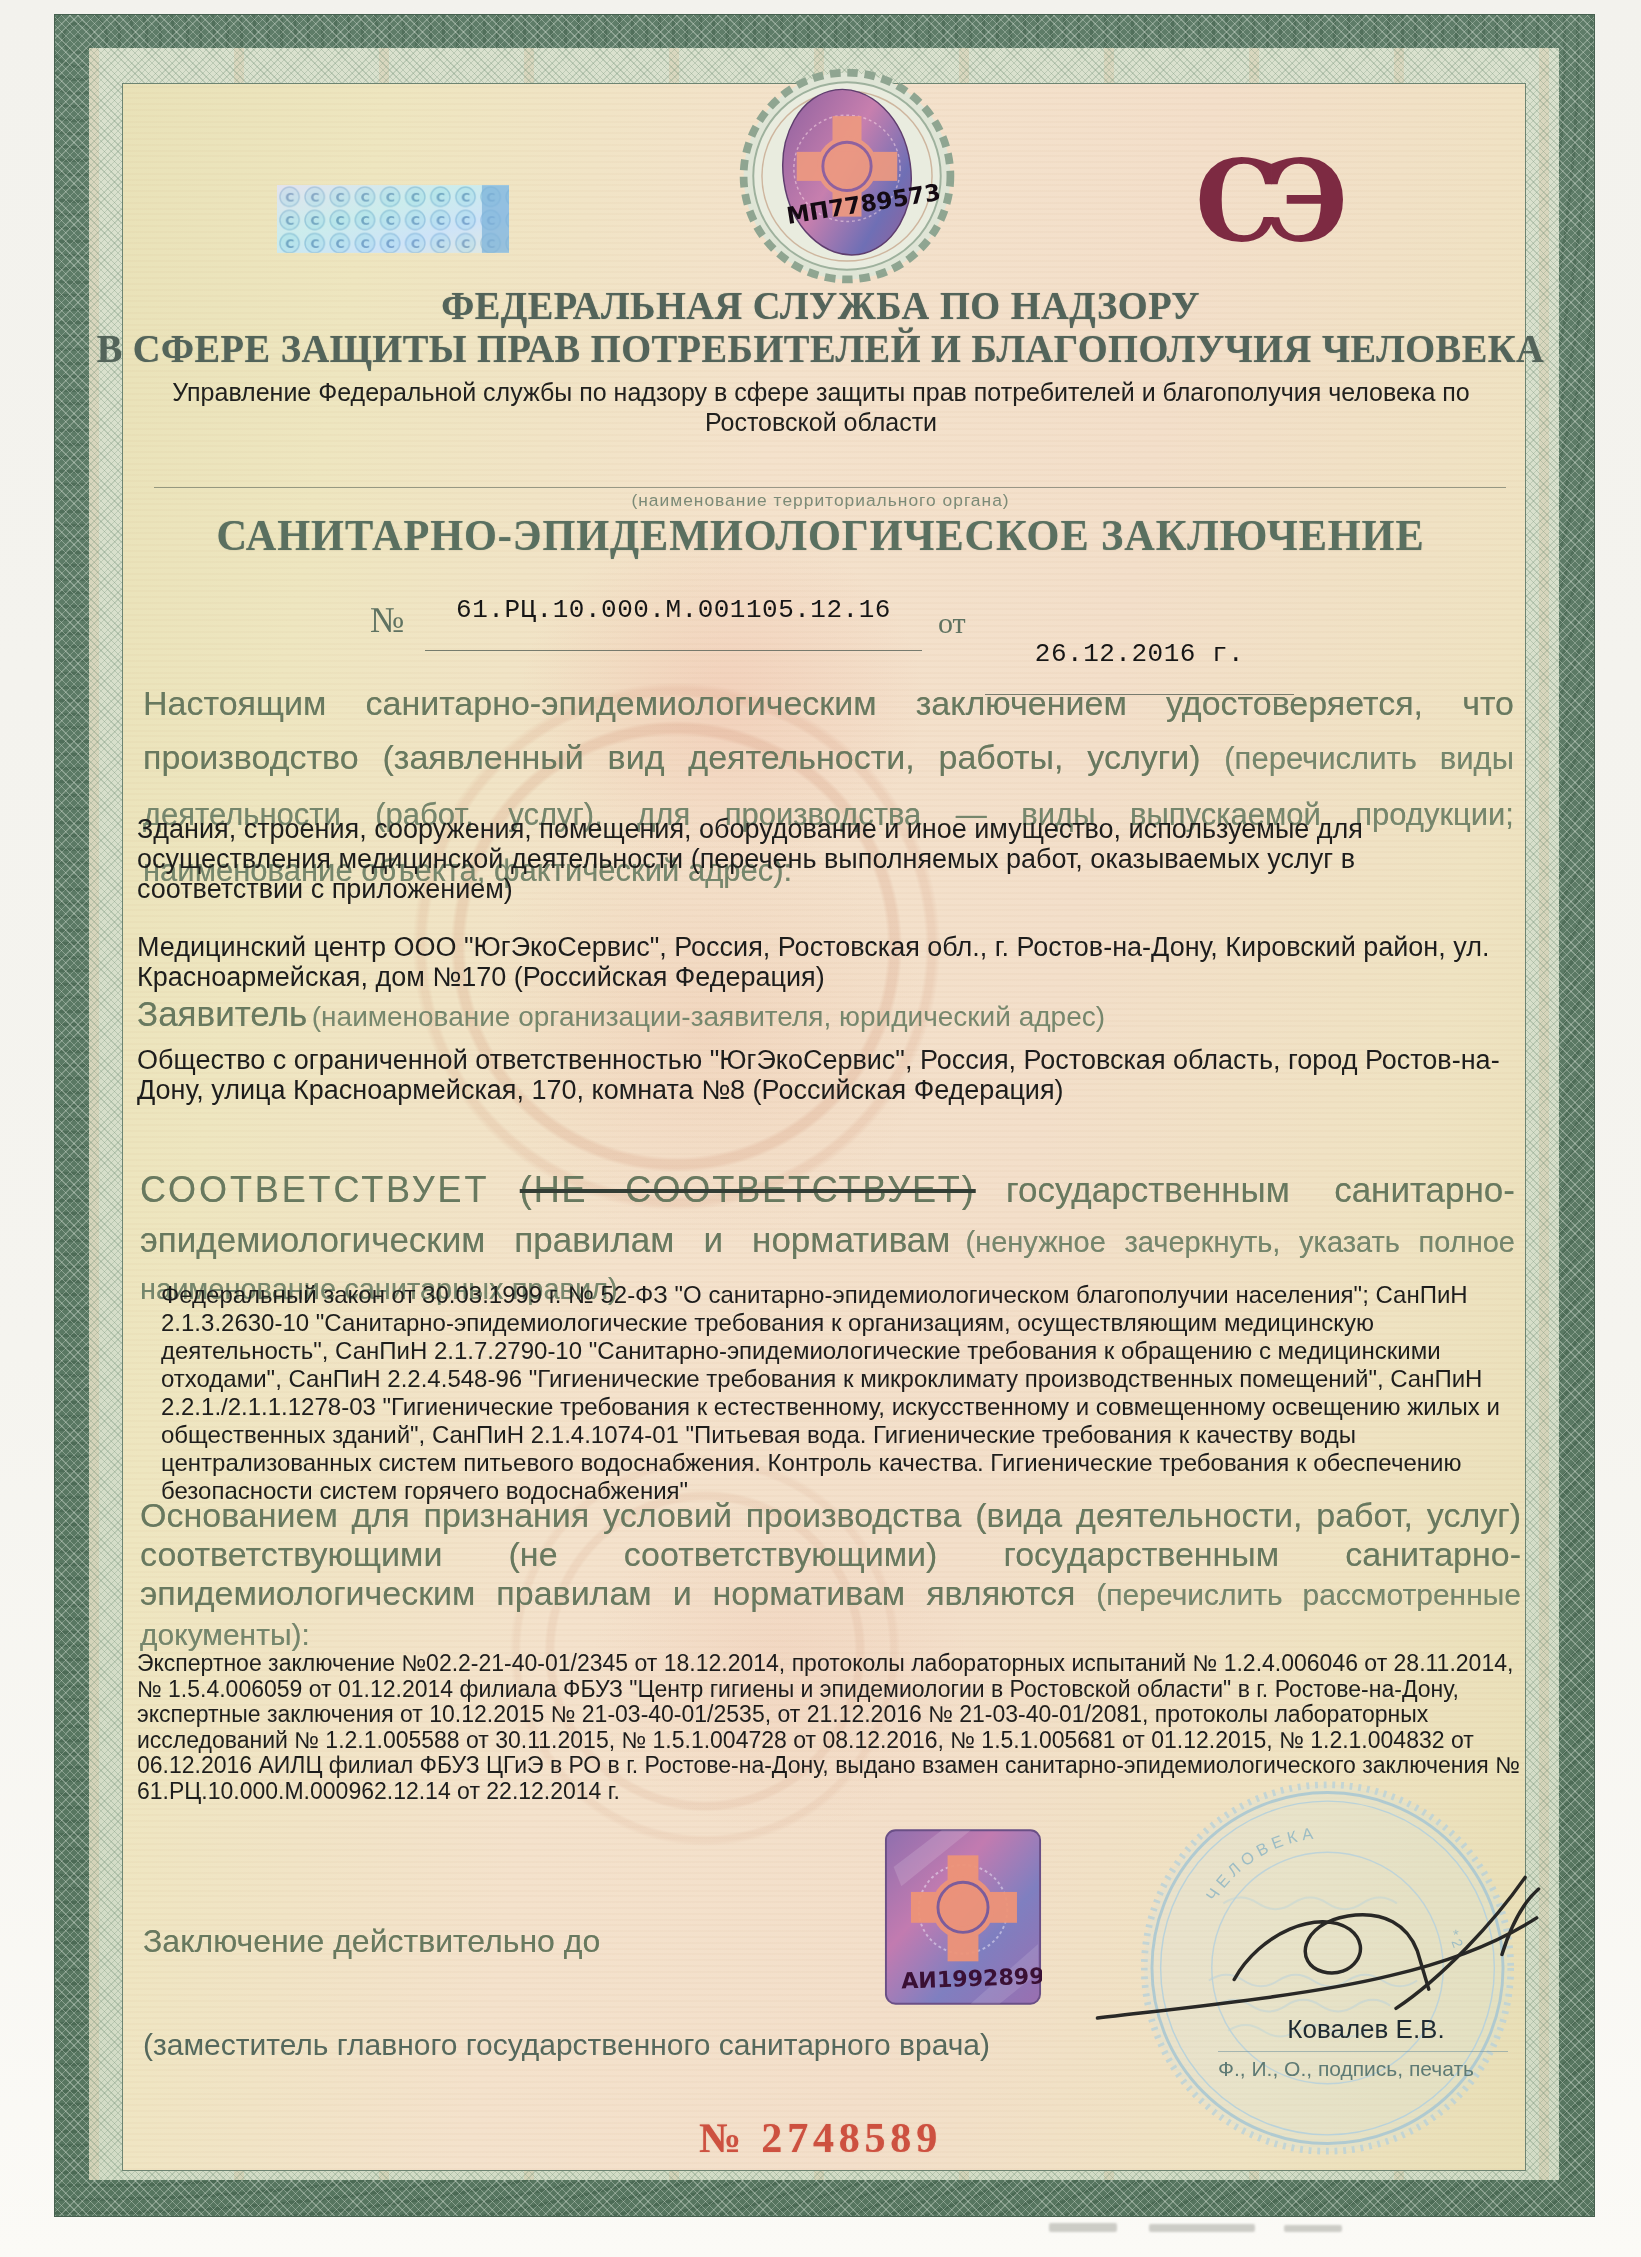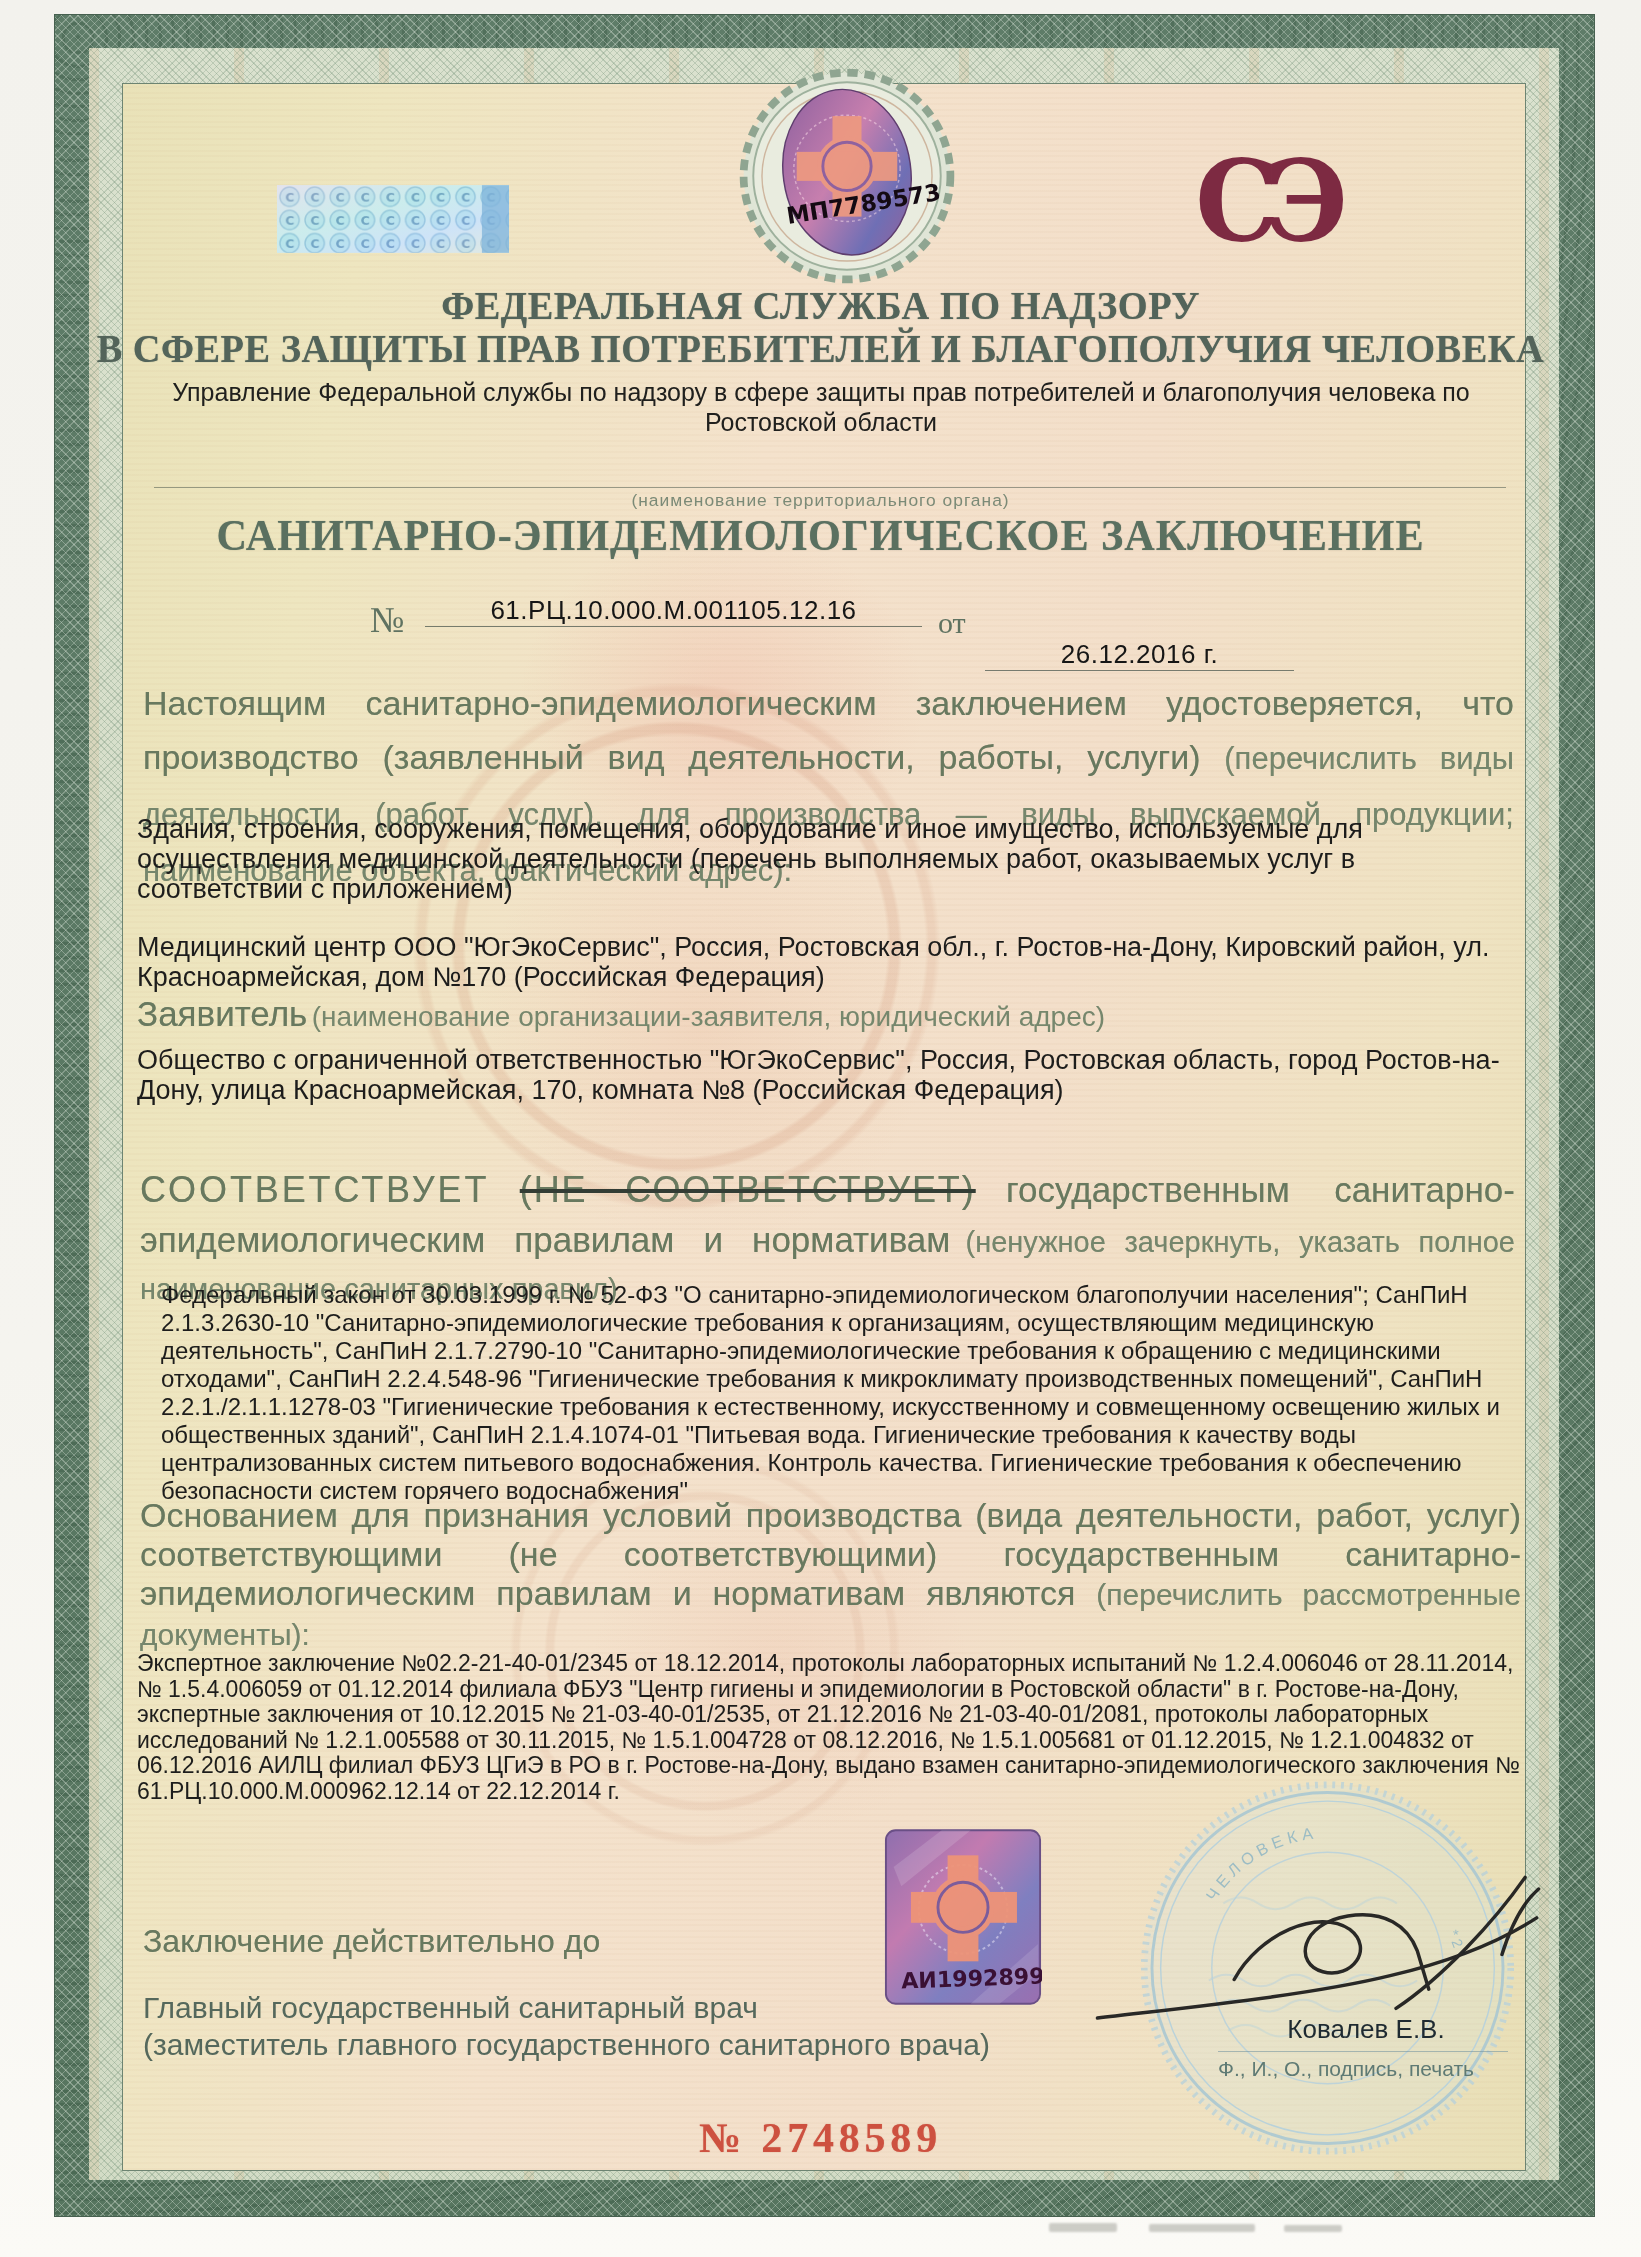--- a/index.html
+++ b/index.html
@@ -39,21 +39,21 @@
   .serifhdr{font-family:"Liberation Serif",serif;font-weight:bold;color:#53645a;
             letter-spacing:0.5px;text-shadow:0 0 1px rgba(70,85,74,.55);transform:scaleX(.96);}
   .hdr1{top:282px;font-size:40px;}
   .hdr2{top:325px;font-size:40px;}
   .orgline{top:377px;left:145px;width:1352px;text-align:center;font-size:25px;line-height:30px;color:#20201e;}
   .rule1{top:487px;left:154px;width:1352px;border-top:1.9px solid rgba(80,92,82,.55);height:0;}
   .rulecap{top:490px;font-size:17.4px;color:#7b8a77;letter-spacing:1px;}
   .doctitle{top:510px;font-size:44px;color:#5a7060;letter-spacing:1px;}
   .numlabel{left:370px;top:599px;font-family:"Liberation Serif",serif;font-size:36px;color:#5f7261;}
   .fill{position:absolute;border-bottom:1.9px solid rgba(78,90,80,.75);text-align:center;
-        font-size:26px;color:#161616;padding-bottom:0;letter-spacing:0.5px;}
+        font-size:26px;color:#161616;padding-bottom:25px;letter-spacing:0.5px;font-family:Liberation Mono, monospace;}
   .numfill{left:425px;top:595px;width:497px;}
   .otlabel{left:938px;top:606px;font-family:"Liberation Serif",serif;font-size:30px;color:#5f7261;}
   .datefill{left:985px;top:595px;width:309px;margin-top:44px;}
   .green{color:#68795f;text-shadow:0 0 0.5px rgba(90,105,85,.5);}
   .intro{top:676px;left:143px;width:1371px;font-size:34px;line-height:54px;text-align:justify;}
   .intro .note{font-size:31px;color:#75866c;}
   .blacktxt{color:#1d1d1c;}
   .objecttxt{top:814px;left:137px;width:1375px;font-size:27px;line-height:30px;}
   .addr1{top:932px;left:137px;width:1375px;font-size:27px;line-height:30px;}
   .zayav{top:994px;left:137px;width:1375px;}
@@ -180,21 +180,20 @@
   <div class="abs legal blacktxt">Федеральный закон от 30.03.1999 г. № 52-ФЗ "О санитарно-эпидемиологическом благополучии населения"; СанПиН 2.1.3.2630-10 "Санитарно-эпидемиологические требования к организациям, осуществляющим медицинскую деятельность", СанПиН 2.1.7.2790-10 "Санитарно-эпидемиологические требования к обращению с медицинскими отходами", СанПиН 2.2.4.548-96 "Гигиенические требования к микроклимату производственных помещений", СанПиН 2.2.1./2.1.1.1278-03 "Гигиенические требования к естественному, искусственному и совмещенному освещению жилых и общественных зданий", СанПиН 2.1.4.1074-01 "Питьевая вода. Гигиенические требования к качеству воды централизованных систем питьевого водоснабжения. Контроль качества. Гигиенические требования к обеспечению безопасности систем горячего водоснабжения"</div>
 
   <div class="abs basis green">
     <span>Основанием для признания условий производства (вида деятельности, работ, услуг) соответствующими (не соответствующими) государственным санитарно-эпидемиологическим правилам и нормативам являются</span>
     <span class="note">(перечислить рассмотренные документы):</span>
   </div>
 
   <div class="abs expert blacktxt">Экспертное заключение №02.2-21-40-01/2345 от 18.12.2014, протоколы лабораторных испытаний № 1.2.4.006046 от 28.11.2014, № 1.5.4.006059 от 01.12.2014 филиала ФБУЗ "Центр гигиены и эпидемиологии в Ростовской области" в г. Ростове-на-Дону, экспертные заключения от 10.12.2015 № 21-03-40-01/2535, от 21.12.2016 № 21-03-40-01/2081, протоколы лабораторных исследований № 1.2.1.005588 от 30.11.2015, № 1.5.1.004728 от 08.12.2016, № 1.5.1.005681 от 01.12.2015, № 1.2.1.004832 от 06.12.2016 АИЛЦ филиал ФБУЗ ЦГиЭ в РО в г. Ростове-на-Дону, выдано взамен санитарно-эпидемиологического заключения № 61.РЦ.10.000.М.000962.12.14 от 22.12.2014 г.</div>
 
   <div class="abs validity green">Заключение действительно до</div>
-  <div class="abs chief1">Главный государственный санитарный врач</div>
   <div class="abs chief2">(заместитель главного государственного санитарного врача)</div>
 
   <svg class="abs sticker" viewBox="0 0 164 184">
     <defs>
       <linearGradient id="stg" x1="0" y1="0" x2="1" y2="1">
         <stop offset="0" stop-color="#8f6fae"></stop>
         <stop offset=".35" stop-color="#c27bb0"></stop>
         <stop offset=".65" stop-color="#7f7fc0"></stop>
         <stop offset="1" stop-color="#9a6fb0"></stop>
       </linearGradient>

